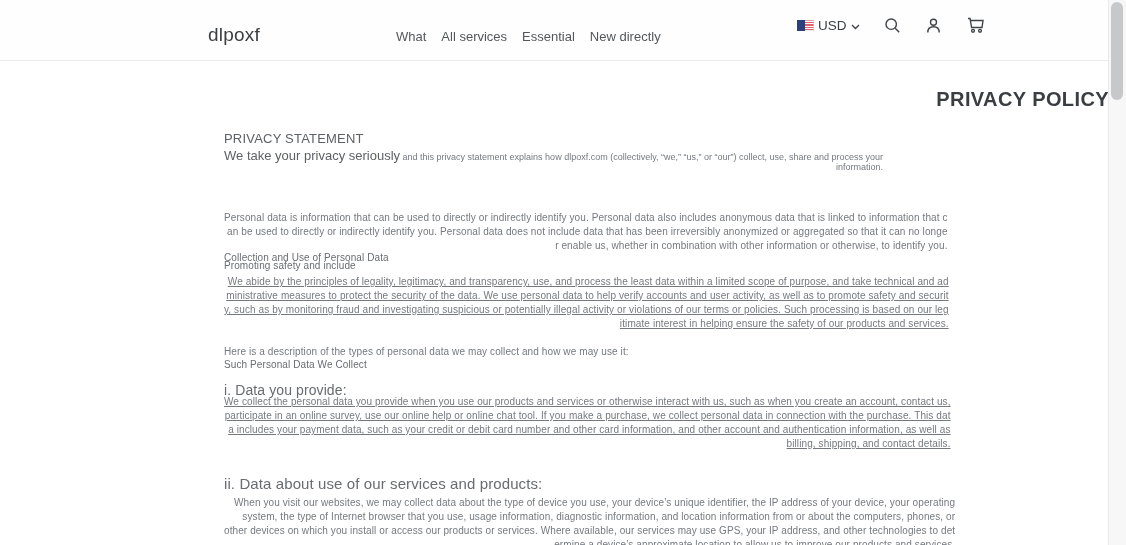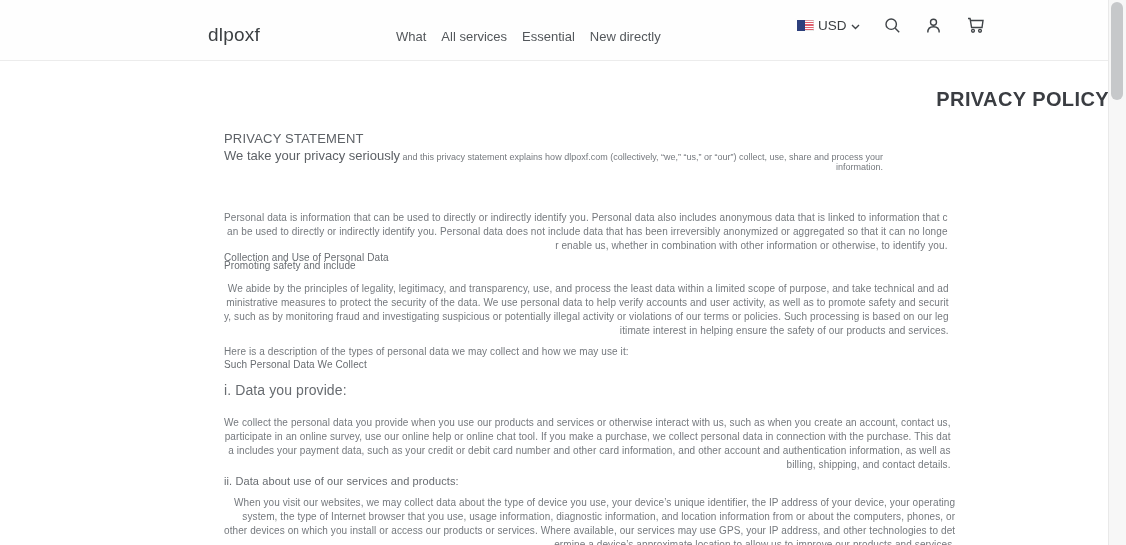--- a/index.html
+++ b/index.html
@@ -69,26 +69,26 @@
 
   .stmt-heading { top: 131px; font-size: 13px; color: #5d6166; letter-spacing: 0.2px; }
   .intro { top: 151px; font-size: 9px; line-height: 10px; color: #75797e; }
   .intro .lead { font-size: 13px; color: #5d6166; }
   .h-block { font-size: 10px; color: #686c71; letter-spacing: 0.1px; }
   .p-block { font-size: 10px; line-height: 14px; color: #75797e; letter-spacing: 0.1px; }
 
   .h-collection { top: 204px; margin-top: 48px; }
   .p-collection { top: 211px; }
   .h-safety { top: 260px; }
-  .p-safety { top: 282px; }
+  .p-safety { top: 275px; text-decoration: underline; }
   .p-note { top: 345px; }
   .h-what { top: 359px; }
   .h-item-i { top: 382px; font-size: 14px; }
-  .p-item-i { top: 416px; }
-  .h-item-ii { top: 475px; font-size: 11px; }
+  .p-item-i { top: 395px; text-decoration: underline; }
+  .h-item-ii { top: 475px; font-size: 15px; }
   .p-item-ii { top: 496px; }
 </style>
 </head>
 <body>
 
 <div class="header">
   <a class="logo">dlpoxf</a>
 
   <nav class="nav">
     <span class="nav-item">What</span>

